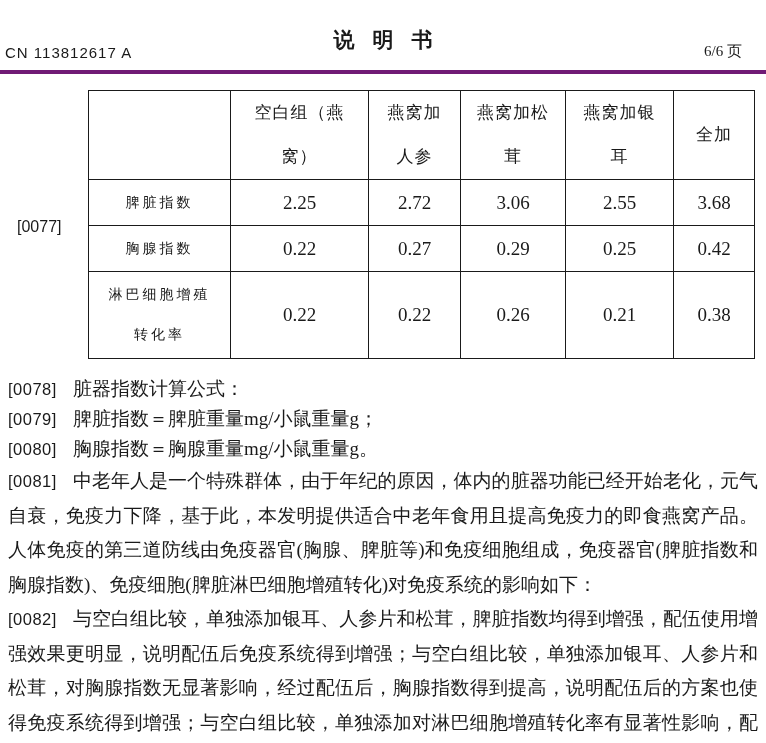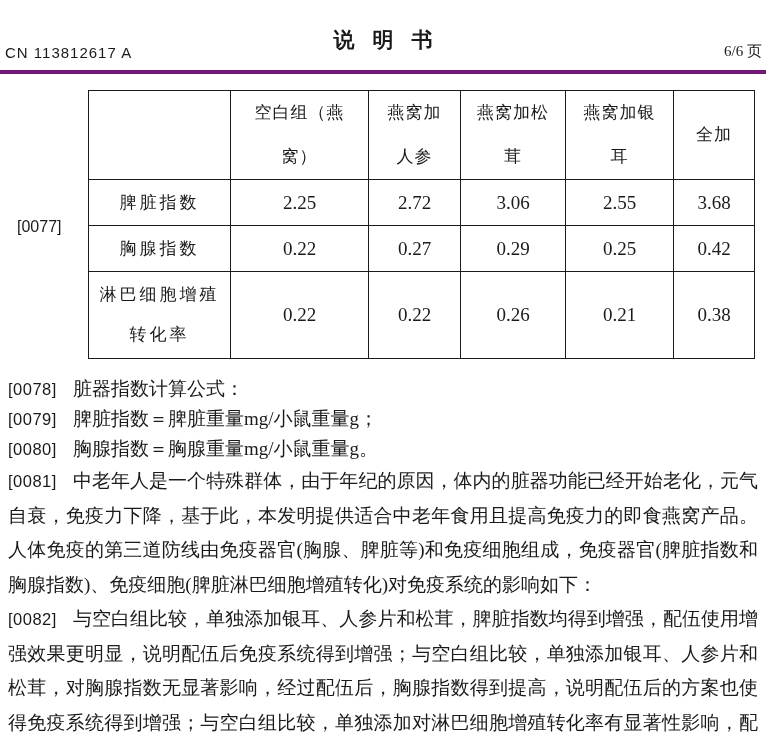--- a/index.html
+++ b/index.html
@@ -25,21 +25,21 @@
   }
   .doc-title {
     position: absolute; left: 50%; bottom: 16px;
     transform: translateX(-50%);
     font-size: 21px; font-weight: bold;
     letter-spacing: 18px; text-indent: 18px;
     white-space: nowrap;
     font-family: "Liberation Sans", "DejaVu Sans", sans-serif;
   }
   .page-number {
-    position: absolute; right: 4px; bottom: 9px;
+    position: absolute; right: 24px; bottom: 9px;
     font-size: 15px;
     font-family: "Liberation Serif", serif;
   }
 
   
   .table-block { position: relative; }
   .table-paragraph-tag {
     position: absolute; left: 8px; top: 128px;
     font-family: "Liberation Sans", "DejaVu Sans", sans-serif;
     font-size: 16px;
@@ -63,21 +63,21 @@
     font-weight: normal;
     font-size: 17px;
     line-height: 44px;
     white-space: pre-line;
     letter-spacing: 1px;
     margin-left: 24px;
   }
   tr.data-row-1 td, tr.data-row-2 td { height: 46px; }
   tr.data-row-3 td { height: 87px; text-align: center; }
   td.row-label {
-    font-size: 17px;
+    font-size: 14px;
     letter-spacing: 3px;
     white-space: pre-line;
     line-height: 40px;
   }
   td.num-cell {
     font-size: 19px;
     font-family: "Liberation Serif", "DejaVu Serif", serif;
   }
 
   

